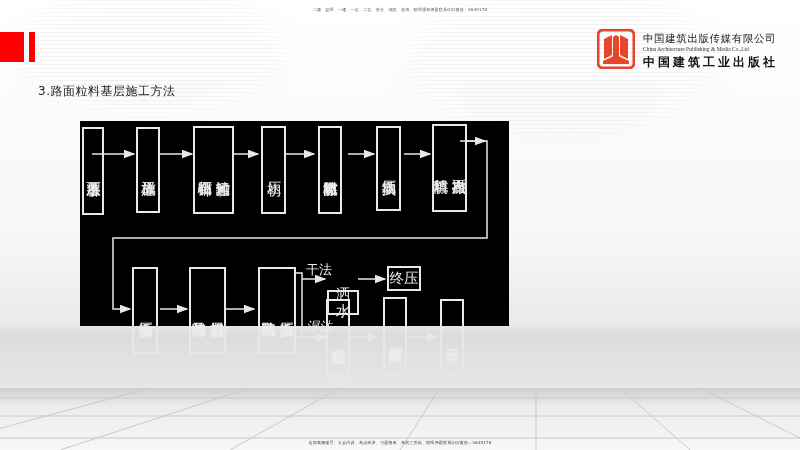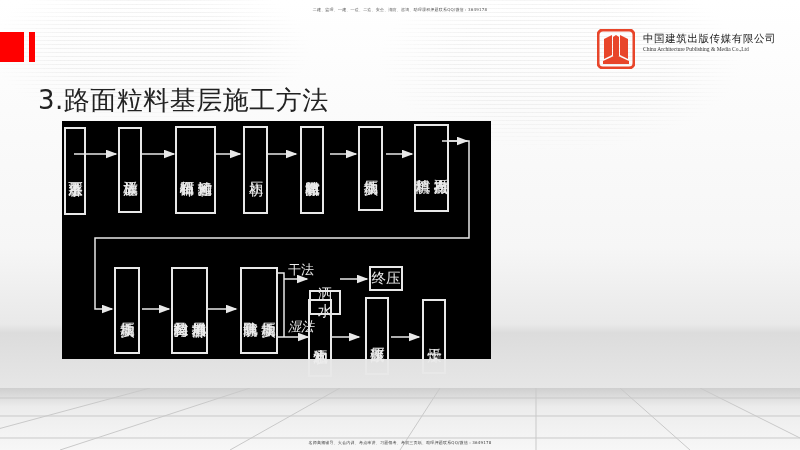--- a/index.html
+++ b/index.html
@@ -28,31 +28,31 @@
     .top-note, .bottom-note {
       position: absolute; left: 0; width: 800px; text-align: center;
       font-size: 4px; color: #555; letter-spacing: 0.2px;
     }
     .top-note { top: 7px; }
     .bottom-note { top: 440px; color: #444; }
     .accent-block { position: absolute; left: 0; top: 32px; width: 24px; height: 30px; background: #ff0000; }
     .accent-bar { position: absolute; left: 29px; top: 32px; width: 6px; height: 30px; background: #ff0000; }
     .page-title {
       position: absolute; left: 38px; top: 83px;
-      font-size: 26px; color: #222; font-family: "DejaVu Sans", sans-serif;
+      font-size: 12px; color: #222; font-family: "DejaVu Sans", sans-serif;
       letter-spacing: 0.5px;
     }
     .logo { position: absolute; left: 597px; top: 29px; width: 200px; height: 44px; }
     .logo-mark { position: absolute; left: 0; top: 0; width: 38px; height: 40px; }
     .logo-cn { position: absolute; left: 46px; top: 3px; font-size: 10.5px; color: #222; font-family: Liberation Sans, sans-serif; letter-spacing: 0.6px; white-space: nowrap; }
     .logo-en { position: absolute; left: 46px; top: 17px; font-size: 5.5px; color: #333; font-family: "Liberation Serif", serif; white-space: nowrap; }
     .logo-cn2 { position: absolute; left: 46px; top: 25px; font-size: 12px; color: #111; font-weight: bold; font-family: "DejaVu Serif", serif; letter-spacing: 3px; white-space: nowrap; }
 
     .diagram {
-      position: absolute; left: 62px; top: 121px; width: 429px; height: 238px;
+      position: absolute; left: 80px; top: 121px; width: 429px; height: 205px;
       background: #000;
     }
     .diagram svg { position: absolute; left: 0; top: 0; }
     .node {
       position: absolute; border: 2px solid #e8e8e8;
       color: #ececec; font-size: 14.5px; line-height: 17px;
       display: flex; align-items: center; justify-content: center;
       text-align: center; font-family: "DejaVu Sans", sans-serif;
     }
     .node .col { writing-mode: vertical-rl; text-orientation: upright; letter-spacing: 0px; }
@@ -90,20 +90,21 @@
 <div class="logo">
   <svg class="logo-mark" viewBox="0 0 38 40" width="38" height="40">
     <rect x="1" y="1" width="36" height="38" rx="5" fill="none" stroke="#e8452a" stroke-width="3"></rect>
     <path d="M7 10 L15 6 L15 26 L7 30 Z" fill="#e8452a"></path>
     <path d="M31 10 L23 6 L23 26 L31 30 Z" fill="#e8452a"></path>
     <path d="M16 8 L19 6 L22 8 L22 27 L19 29 L16 27 Z" fill="#e8452a"></path>
     <path d="M6 32 L19 26 L32 32 L32 35 L6 35 Z" fill="#e8452a"></path>
   </svg>
   <div class="logo-cn">中国建筑出版传媒有限公司</div>
   <div class="logo-en">China Architecture Publishing &amp; Media Co.,Ltd</div>
+  <div class="logo-cn2">中国建筑工业出版社</div>
 </div>
 
 <div class="diagram">
   <svg width="429" height="270" viewBox="0 0 429 270">
     <defs>
       <marker id="arr" markerWidth="8" markerHeight="6" refX="7" refY="3" orient="auto">
         <path d="M0 0 L8 3 L0 6 Z" fill="#e8e8e8"></path>
       </marker>
     </defs>
     <g stroke="#e8e8e8" stroke-width="1.5" fill="none">

